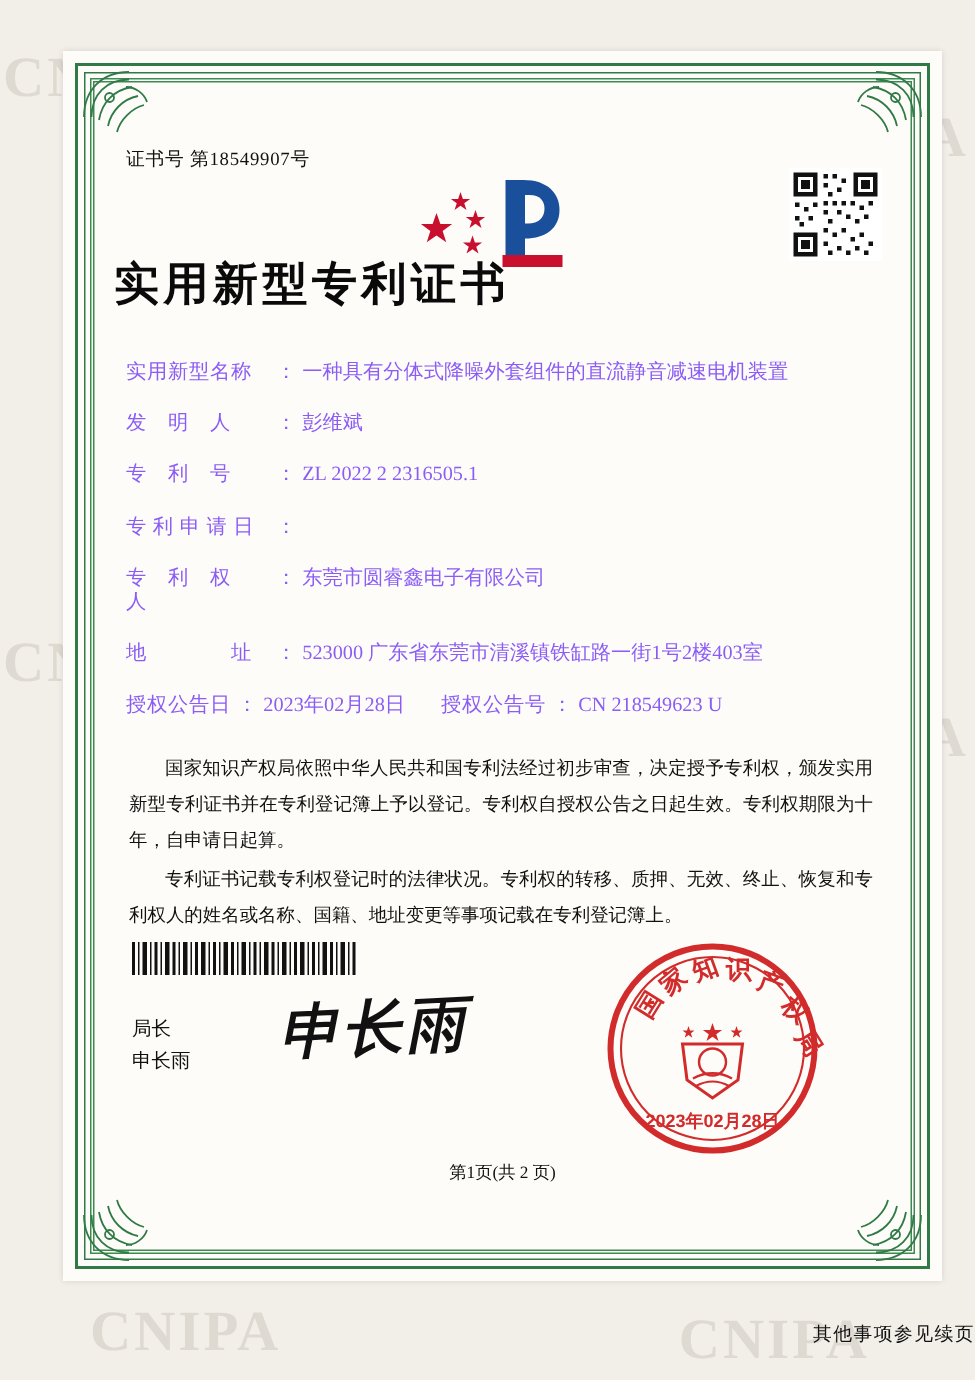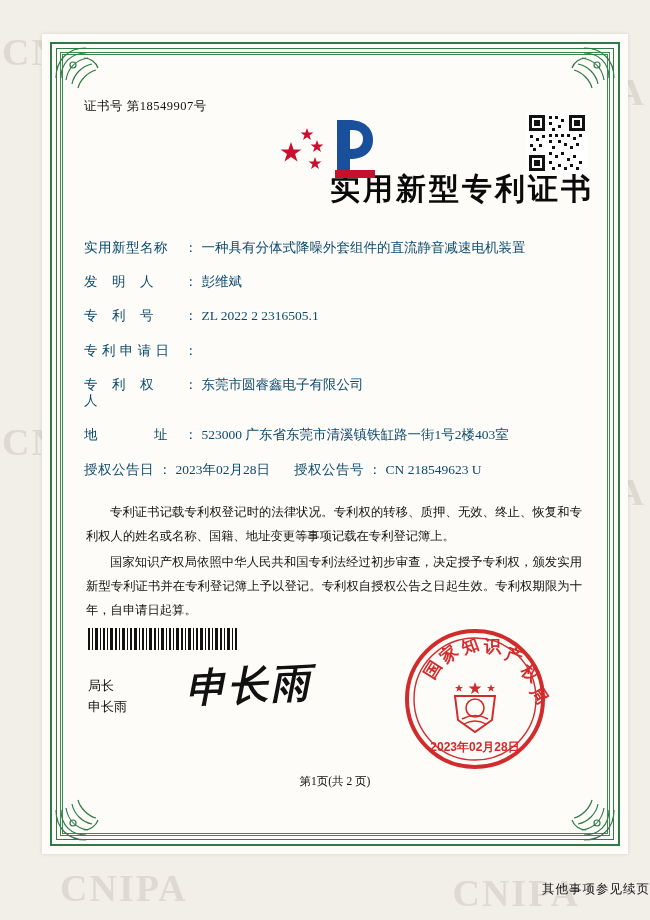--- a/index.html
+++ b/index.html
@@ -64,25 +64,25 @@
     position:absolute;left:50%;top:44px;transform:translateX(-50%);
     width:120px;height:72px;
   }
   .qr{
     position:absolute;right:6px;top:44px;width:62px;height:62px;
     background:#fff;
   }
   .qr svg{display:block}
 
   .title{
-    text-align:right;font-size:30px;font-weight:bold;letter-spacing:3px;
+    text-align:left;font-size:30px;font-weight:bold;letter-spacing:3px;
     color:#0a0a0a;margin-top:54px;
     font-family:"DejaVu Serif","Liberation Serif",serif;
   }
-  .fields{margin-top:30px;padding-left:8px;font-size:13.5px;color:#0c4a6e;}
+  .fields{margin-top:30px;padding-left:8px;font-size:13.5px;color:#8b5cf6;}
   .row{display:flex;align-items:baseline;margin-bottom:18px;line-height:1.2;}
   .lbl{width:96px;flex:0 0 96px;letter-spacing:.5px;}
   .sep{padding:0 4px;}
   .val{flex:1;}
   .row-two{display:flex;align-items:center;margin-bottom:16px;}
   .row-two .half{display:flex;align-items:baseline;}
   .lbl2{letter-spacing:.5px;}
   .pubno-lbl{margin-left:24px;}
 
   .para{
@@ -294,22 +294,22 @@
         </span>
         <span class="half">
           <span class="lbl2 pubno-lbl">授权公告号</span>
           <span class="sep">：</span>
           <span>CN 218549623 U</span>
         </span>
       </div>
     </div>
 
     <div class="para">
+      <p>国家知识产权局依照中华人民共和国专利法经过初步审查，决定授予专利权，颁发实用新型专利证书并在专利登记簿上予以登记。专利权自授权公告之日起生效。专利权期限为十年，自申请日起算。</p>
       <p>专利证书记载专利权登记时的法律状况。专利权的转移、质押、无效、终止、恢复和专利权人的姓名或名称、国籍、地址变更等事项记载在专利登记簿上。</p>
-      <p>国家知识产权局依照中华人民共和国专利法经过初步审查，决定授予专利权，颁发实用新型专利证书并在专利登记簿上予以登记。专利权自授权公告之日起生效。专利权期限为十年，自申请日起算。</p>
     </div>
 
     <div class="barcode">
       <svg width="150" height="22" viewBox="0 0 150 22">
         <g fill="#111">
           <rect x="0" y="0" width="2" height="22"></rect>
             <rect x="4" y="0" width="1" height="22"></rect>
           <rect x="7" y="0" width="3" height="22"></rect>
             <rect x="12" y="0" width="1" height="22"></rect>
           <rect x="15" y="0" width="2" height="22"></rect>

